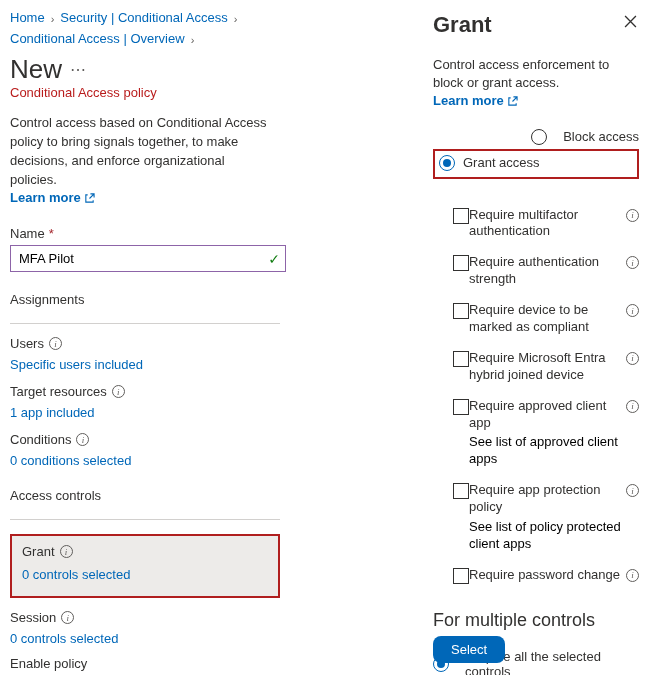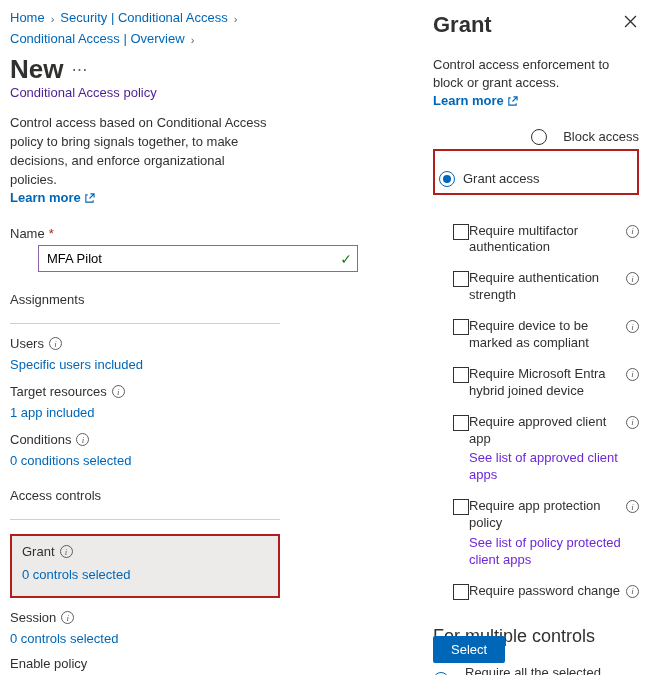--- a/index.html
+++ b/index.html
@@ -33,38 +33,38 @@
     display: flex;
     align-items: flex-end;
     gap: 6px;
     font-size: 13px;
     margin-bottom: 4px;
     flex-wrap: wrap;
   }
   .breadcrumb a { color: #0067b8; text-decoration: none; cursor: pointer; }
   .chev { color: #605e5c; font-size: 11px; }
   .title-row { display: flex; align-items: center; gap: 8px; margin-top: 4px; }
-  h1.page-title { font-size: 26px; font-weight: 700; margin: 0; }
+  h1.page-title { font-size: 26px; font-weight: 400; margin: 0; }
   .ellipsis-btn { color:#605e5c; font-size:16px; cursor:pointer; }
-  .subtitle { color: #4c1d95; font-size: 13px; margin-top: 0px; }
+  .subtitle { color: #b91c1c; font-size: 13px; margin-top: 0px; }
   .desc { margin-top: 14px; font-size: 13px; line-height: 1.45; max-width: 260px;}
   .learn-more { color:#0067b8; text-decoration:none; cursor:pointer; display:inline-flex; align-items:center; gap:3px;font-weight:bold;}
   .ext-icon { width:11px; height:11px; }
   .field-label { font-size: 13px; margin-top: 18px; display:flex; align-items:center; gap:4px;}
   .req { color:#a4262c; }
   .text-input {
     width: 270px;
     border: 1px solid #8d64a8;
     background:#fff;
     padding: 5px 26px 5px 8px;
     font-size: 13px;
     position:relative;
     margin-top:4px;
   }
-  .input-wrap { position:relative; width:320px; margin-top:4px;margin-left:28px;}
+  .input-wrap { position:relative; width:276px; margin-top:4px;}
   .check-ic { position:absolute; right:6px; top:6px; color:#107c10; font-size:14px;}
   .section-head {
     font-size: 13px;
     margin-top: 20px;
     padding-bottom: 16px;
     border-bottom: 1px solid #d2d0ce;
     width: 270px;
   }
   .row-label { font-size:13px; margin-top:12px; display:flex; align-items:center; gap:5px; }
   .info-ic {
@@ -86,44 +86,44 @@
   .enable-label { font-size:13px; margin-top:10px; border-bottom:1px solid #d2d0ce; width:270px; padding-bottom:4px;}
   .toggle-grp {
     display:flex; align-items:center; width:205px; height:22px;
     border:1px solid #8a8886; border-radius:12px; margin-top:8px; overflow:hidden;
     font-size:12px;
   }
   .toggle-seg { flex:1; text-align:center; cursor:pointer; padding:2px 0;}
   .toggle-seg.active { background:#0067b8; color:#fff; border-radius:11px; margin:1px; flex:1.3;}
   .btn {
     background:#0067b8; color:#fff; border:none; padding:6px 18px;
-    font-size:13px; cursor:pointer; margin-top:12px; width:max-content; border-radius:2px;
+    font-size:13px; cursor:pointer; margin-top:12px; width:max-content; border-radius:8px;
   }
   
   .panel-header { display:flex; align-items:flex-start; justify-content:space-between; }
   h2.panel-title { font-size:22px; font-weight:600; margin:0; }
   .close-x { font-size:16px; color:#323130; cursor:pointer; background:none; border:none; padding:2px;}
   .panel-desc { font-size:13px; margin-top:18px; line-height:1.4;}
   .radio-grp { margin-top:12px; }
   .radio-row { display:flex; align-items:center; gap:16px; margin-top:6px; cursor:pointer;justify-content:flex-end;}
   .radio {
     width:16px; height:16px; border:1px solid #323130; border-radius:50%;
     display:inline-flex; align-items:center; justify-content:center; flex-shrink:0;
   }
   .radio.sel { border-color:#0067b8; }
   .radio.sel::after { content:""; width:8px; height:8px; background:#0067b8; border-radius:50%;}
-  .highlight-red { border:2px solid #b01e1e; padding:20px 8px 6px 4px; margin-top:4px; display:flex; align-items:center; gap:8px;}
+  .highlight-red { border:2px solid #b01e1e; padding:4px 8px 6px 4px; margin-top:4px; display:flex; align-items:center; gap:8px;}
   .chk-list { margin-top:14px; padding-left:20px;}
   .chk-row { display:flex; align-items:flex-start; margin-top:14px; position:relative;}
   .chk {
     width:16px; height:16px; border:1px solid #323130; flex-shrink:0; margin-top:1px; cursor:pointer;
   }
   .chk-label { flex:1; font-size:13px; line-height:1.3; padding-right:18px;}
   .chk-info { position:absolute; right:0; top:2px; }
-  .sublink { color:#6d28d9; font-size:13px; display:block; margin-top:3px; cursor:pointer; text-decoration:none;}
+  .sublink { color:#000000; font-size:13px; display:block; margin-top:3px; cursor:pointer; text-decoration:none;}
   .multi-head { font-size:18px; margin-top:26px; }
   .select-btn-row { position:absolute; bottom:12px; left:14px;}
 </style>
 </head>
 <body>
 
 <div class="left-pane">
   <div class="breadcrumb">
     <a>Home</a>
     <span class="chev">›</span>

